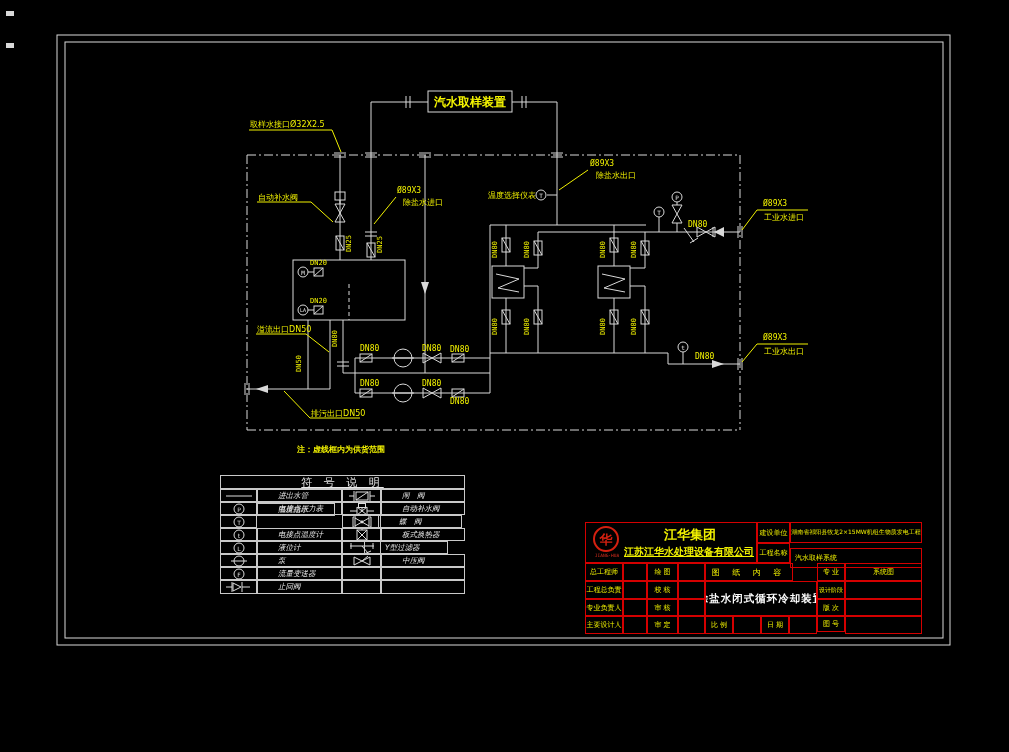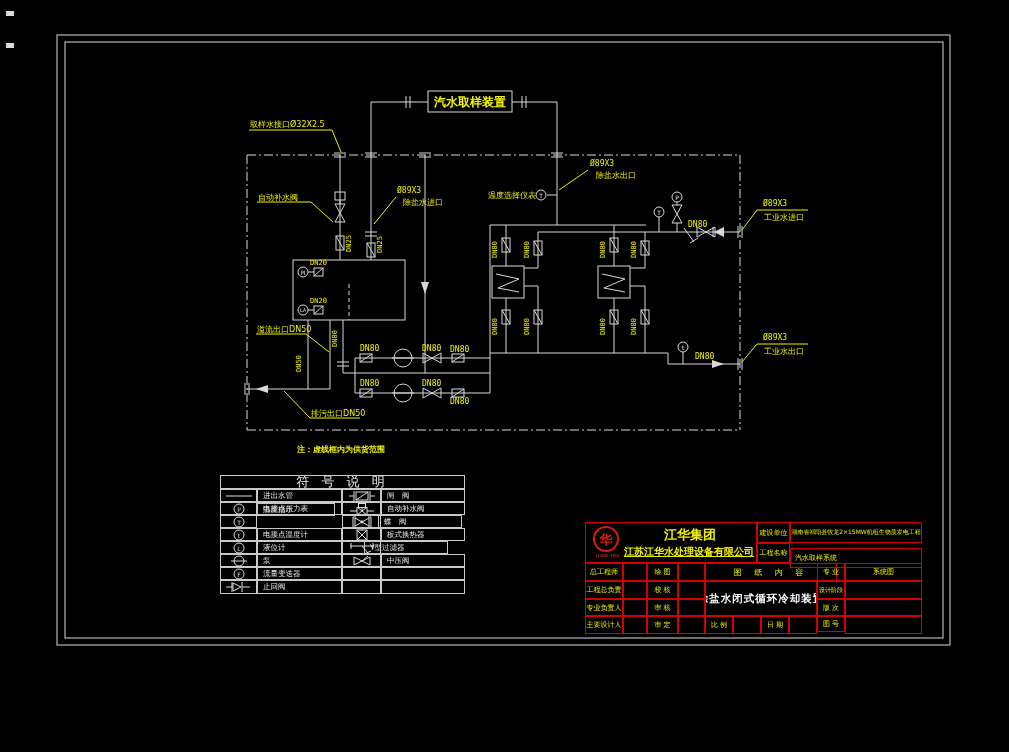--- a/index.html
+++ b/index.html
@@ -15,22 +15,22 @@
   .ym{fill:#f2f200;font:8px "DejaVu Sans Mono",monospace;}
   .ym7{fill:#f2f200;font:7px "DejaVu Sans Mono",monospace;}
   .tw{fill:#e8e8e8;font:6px "DejaVu Sans Mono",monospace;text-anchor:middle;}
   .tw5{fill:#e8e8e8;font:5px "DejaVu Sans Mono",monospace;text-anchor:middle;}
   .big{fill:#f5f500;font:bold 12px "DejaVu Sans",sans-serif;text-anchor:middle;}
   
   #legend{position:absolute;left:220px;top:475px;width:245px;height:119px;color:#e8e8e8;
           font-size:7.5px;}
   #legend .cell{position:absolute;border:1px solid #c9c9c9;box-sizing:border-box;
           display:flex;align-items:center;overflow:hidden;white-space:nowrap;}
-  #legend .txt{padding-left:5px;}
-  #legend .hdr{justify-content:center;font-size:13px;letter-spacing:4px;}
+  #legend .txt{padding-left:20px;font-style:italic;}
+  #legend .hdr{justify-content:center;font-size:11px;letter-spacing:4px;text-decoration:underline;}
   #legend .sym{justify-content:center;}
   
   #tblock{position:absolute;left:585px;top:522px;width:337px;height:112px;color:#f2f200;
           font-size:7px;}
   #tblock .cell{position:absolute;border:1px solid #d40000;box-sizing:border-box;
           display:flex;align-items:center;justify-content:center;overflow:hidden;
           white-space:nowrap;text-align:center;}
   #tblock .co1{font-size:13px;font-weight:bold;}
   #tblock .co2{font-size:10px;font-weight:bold;text-decoration:underline;}
   #tblock .small{font-size:6px;}
@@ -435,21 +435,21 @@
   </div>
   <div class="cell" style="left:172px;top:0;width:33px;height:21px">建设单位</div>
   <div class="cell small" style="left:205px;top:0;width:132px;height:21px">湖南省祁阳县牧龙2×15MW机组生物质发电工程</div>
   <div class="cell" style="left:172px;top:21px;width:33px;height:20px">工程名称</div>
   <div class="cell" style="left:205px;top:26px;width:132px;height:20px;justify-content:flex-start;padding-left:4px">汽水取样系统</div>
 
   <div class="cell" style="left:0;top:41px;width:38px;height:18px">总工程师</div>
   <div class="cell" style="left:38px;top:41px;width:24px;height:18px"></div>
   <div class="cell" style="left:62px;top:41px;width:31px;height:18px">绘  图</div>
   <div class="cell" style="left:93px;top:41px;width:27px;height:18px"></div>
-  <div class="cell content-hdr" style="left:120px;top:41px;width:132px;height:18px">图 纸 内 容</div>
+  <div class="cell content-hdr" style="left:120px;top:41px;width:88px;height:18px">图 纸 内 容</div>
   <div class="cell" style="left:232px;top:41px;width:28px;height:18px">专  业</div>
   <div class="cell" style="left:260px;top:41px;width:77px;height:18px">系统图</div>
 
   <div class="cell" style="left:0;top:59px;width:38px;height:18px">工程总负责</div>
   <div class="cell" style="left:38px;top:59px;width:24px;height:18px"></div>
   <div class="cell" style="left:62px;top:59px;width:31px;height:18px">校  核</div>
   <div class="cell" style="left:93px;top:59px;width:27px;height:18px"></div>
   <div class="cell dtitle" style="left:120px;top:59px;width:112px;height:35px">除盐水闭式循环冷却装置</div>
   <div class="cell small" style="left:232px;top:59px;width:28px;height:18px">设计阶段</div>
   <div class="cell" style="left:260px;top:59px;width:77px;height:18px"></div>

